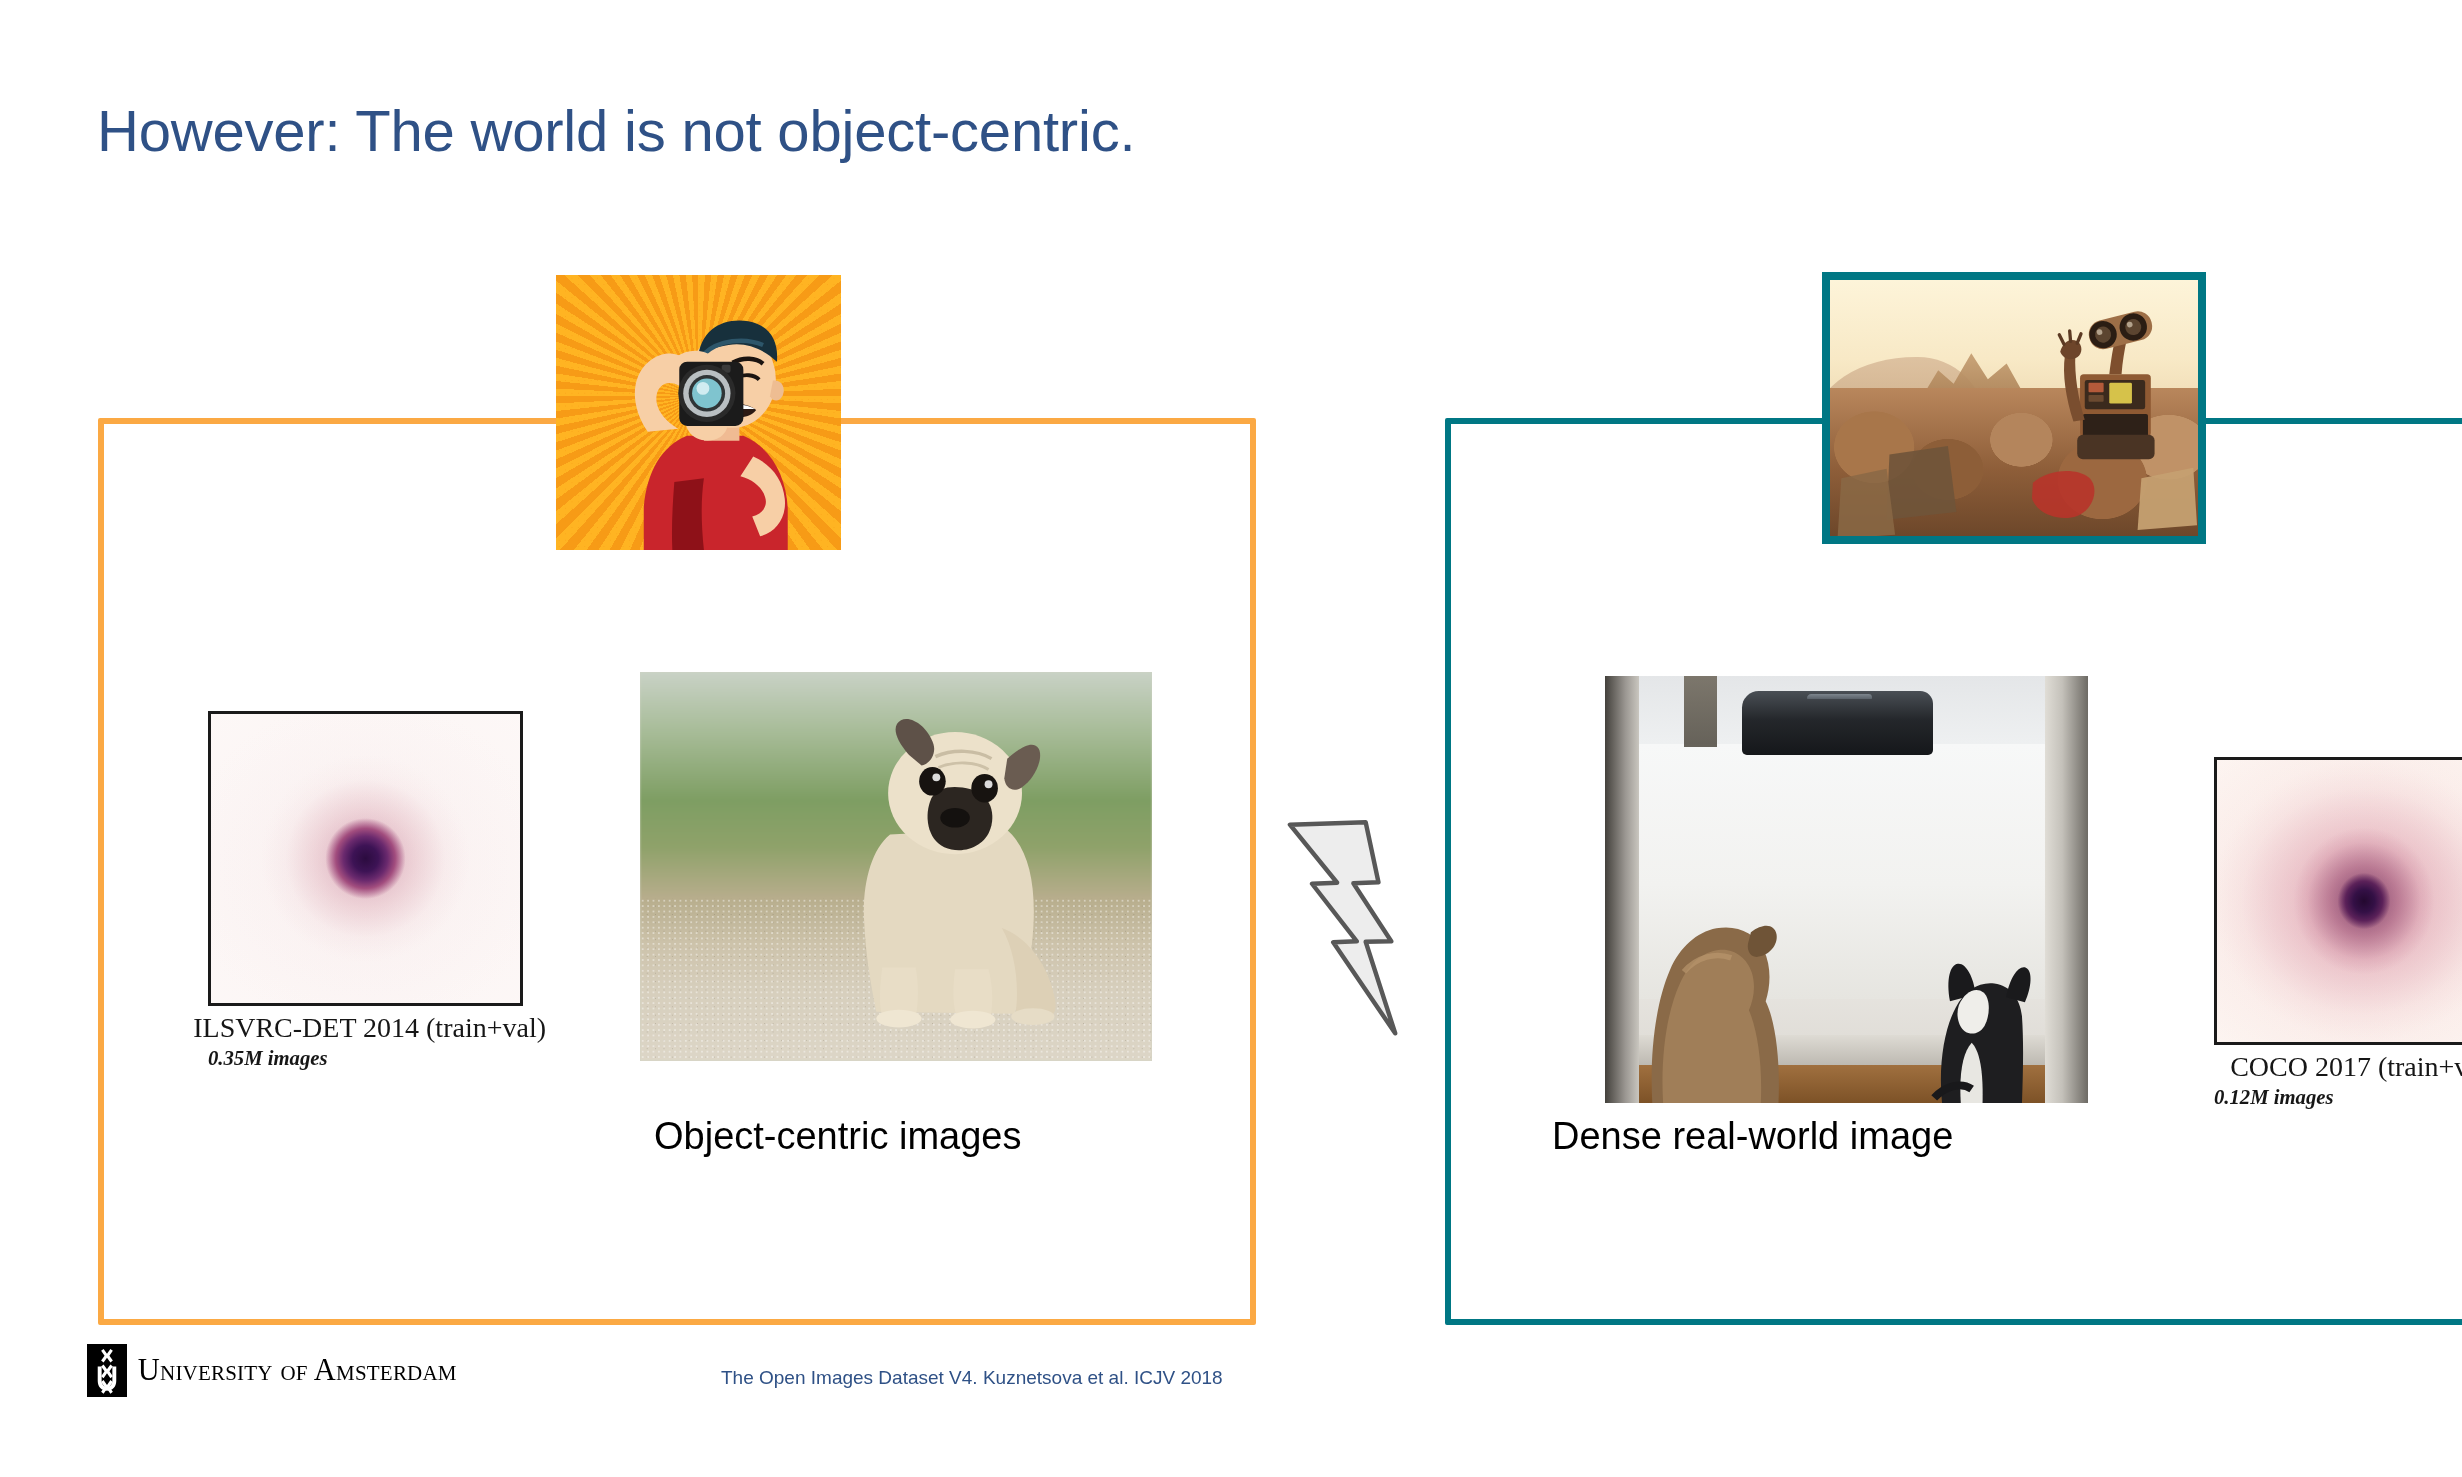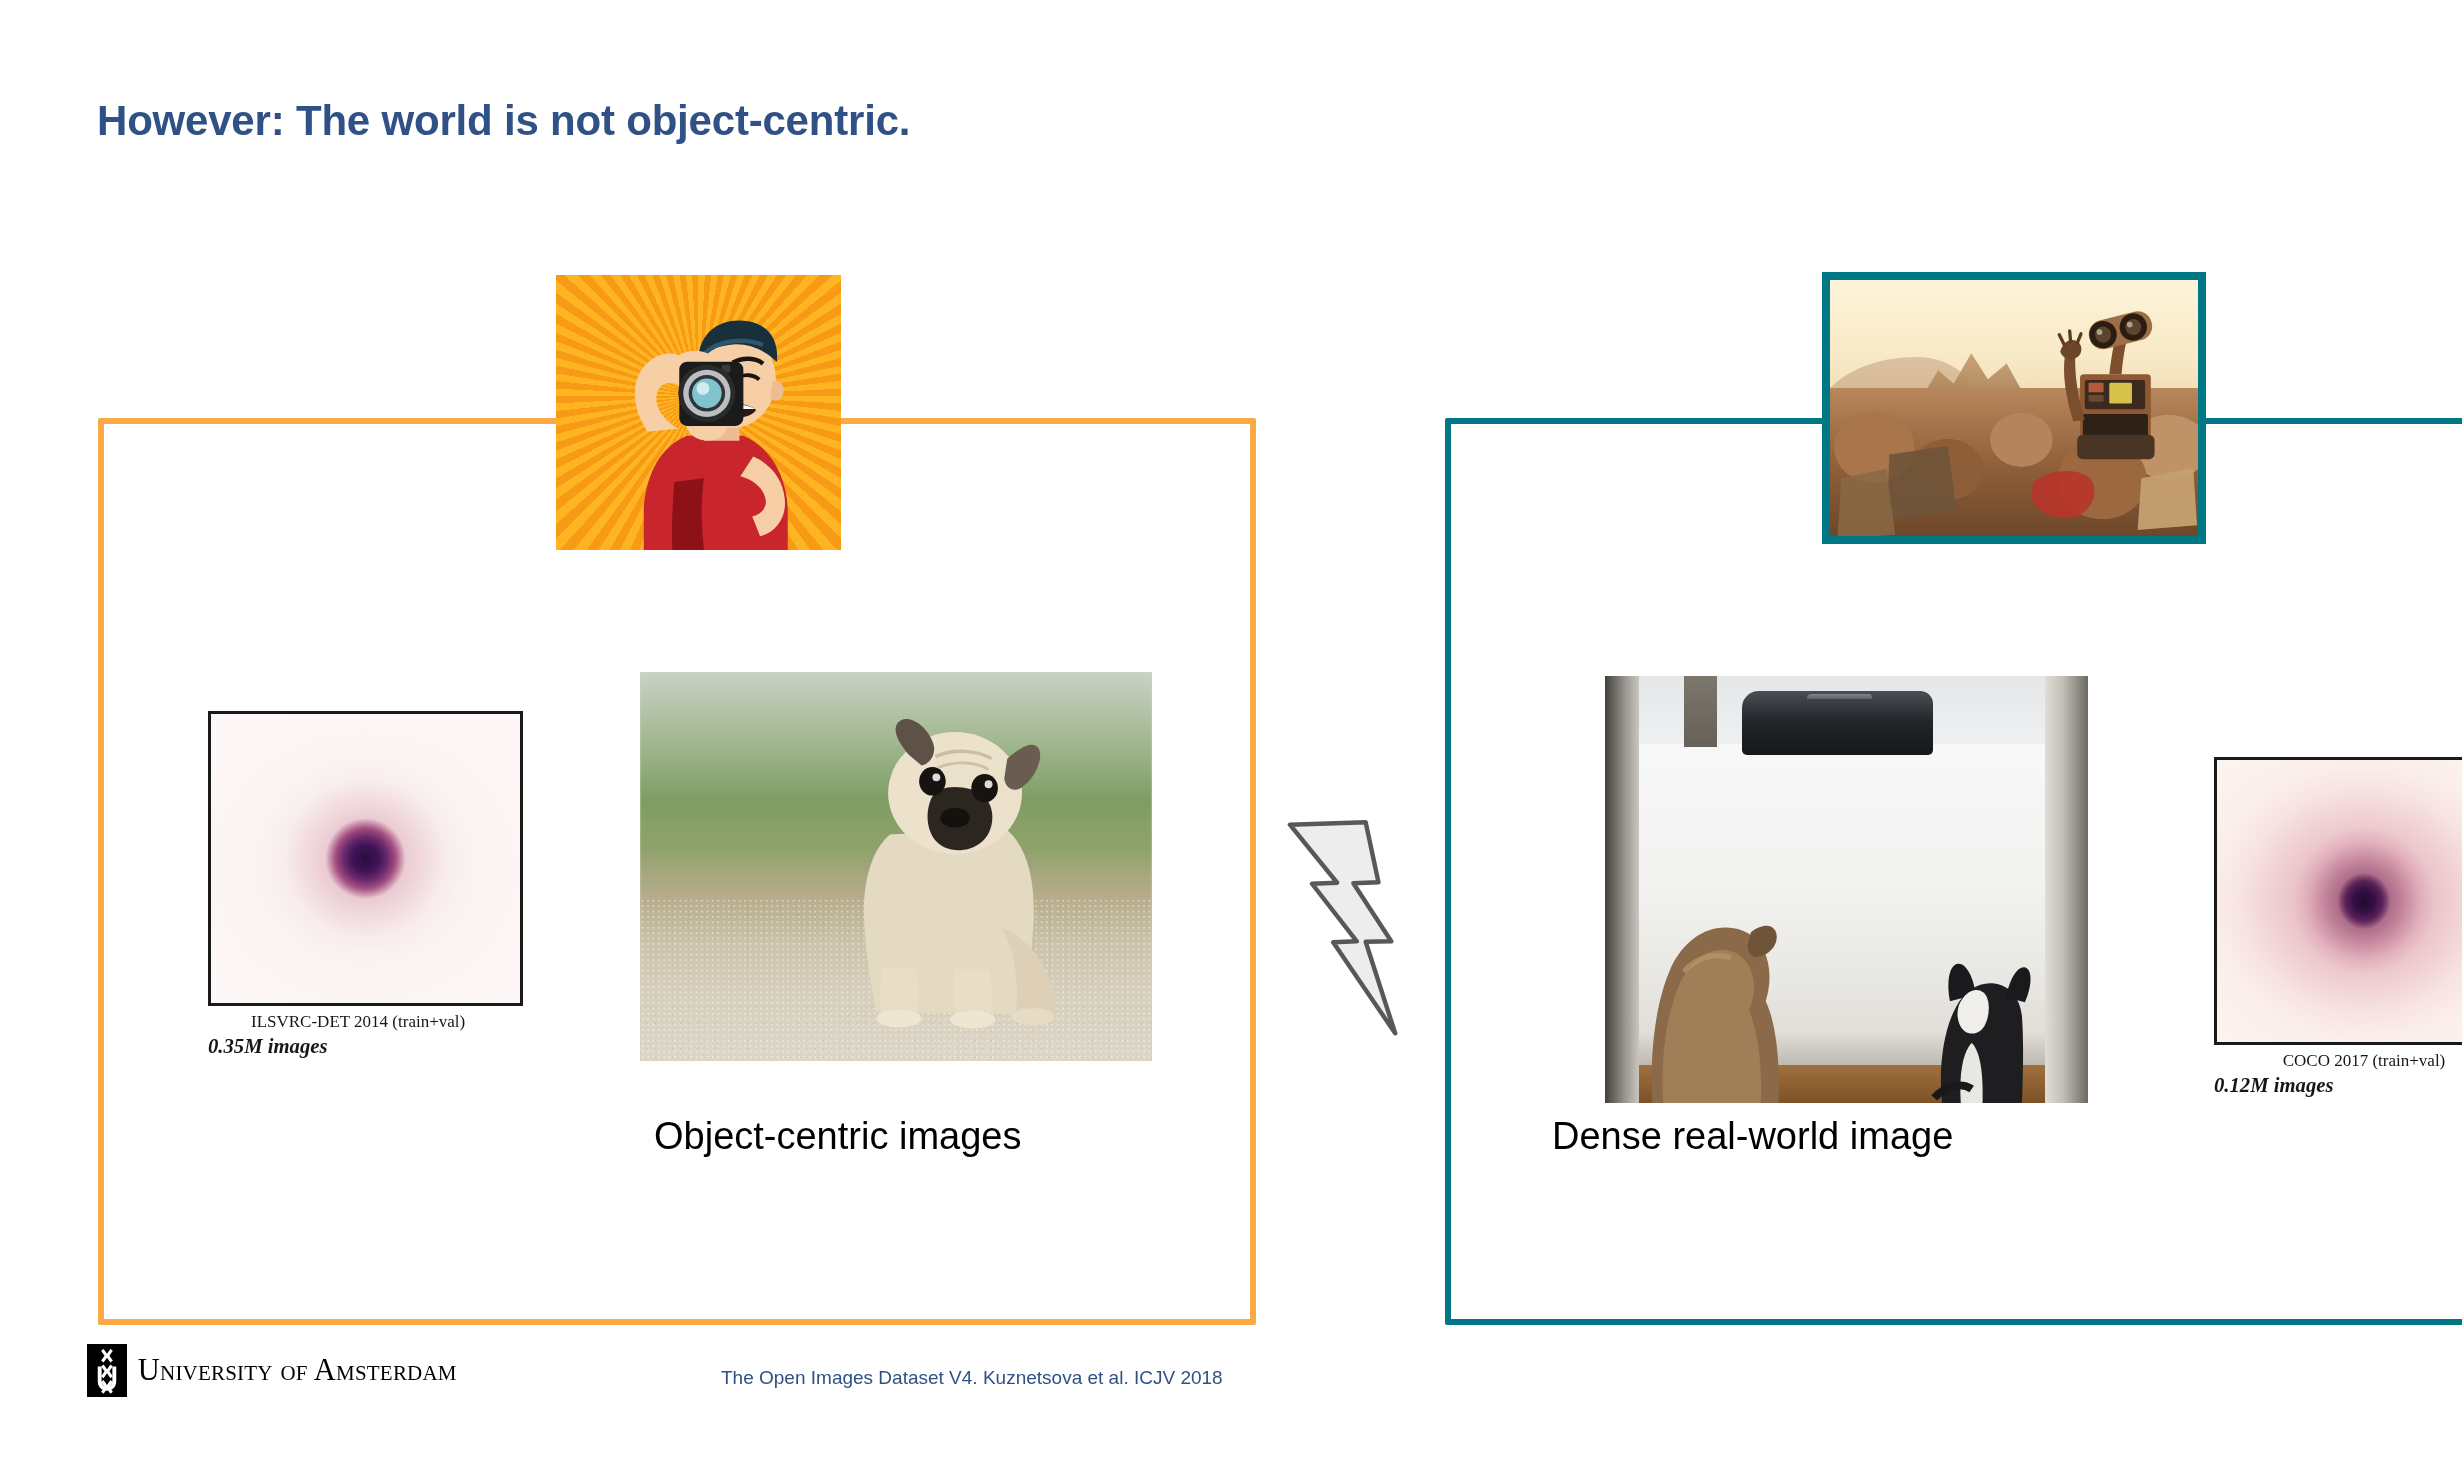--- a/index.html
+++ b/index.html
@@ -14,22 +14,22 @@
     overflow: hidden;
     font-family: "Liberation Sans", sans-serif;
     -webkit-font-smoothing: antialiased;
   }
 
   
   #slide-title {
     position: absolute;
     left: 97px;
     top: 97px;
-    font-size: 42px;
-    font-weight: 700;
+    font-size: 58px;
+    font-weight: 400;
     color: #2F5186;
     letter-spacing: -0.2px;
     white-space: nowrap;
     font-family: "Liberation Sans", sans-serif;
   }
 
   
   .panel {
     position: absolute;
     background: #ffffff;
@@ -161,21 +161,21 @@
       radial-gradient(ellipse 82% 76% at 50% 50%,
          rgba(233,186,192,0.46) 0%, rgba(245,218,218,0.22) 60%, rgba(252,240,238,0) 100%),
       radial-gradient(ellipse 100% 96% at 50% 50%,
          rgba(244,216,212,0.34) 0%, rgba(253,244,240,0.10) 70%, rgba(253,246,242,0) 100%),
       #fdf6f2;
   }
 
   .heat-caption-main {
     text-align: center;
     font-family: "Liberation Serif", serif;
-    font-size: 17px;
+    font-size: 28px;
     color: #161616;
     margin-top: 6.9px;
     line-height: 1.1;
     white-space: nowrap;
   }
   .heat-caption-sub {
     text-align: left;
     font-family: "Liberation Serif", serif;
     font-size: 20.7px;
     font-style: italic;

